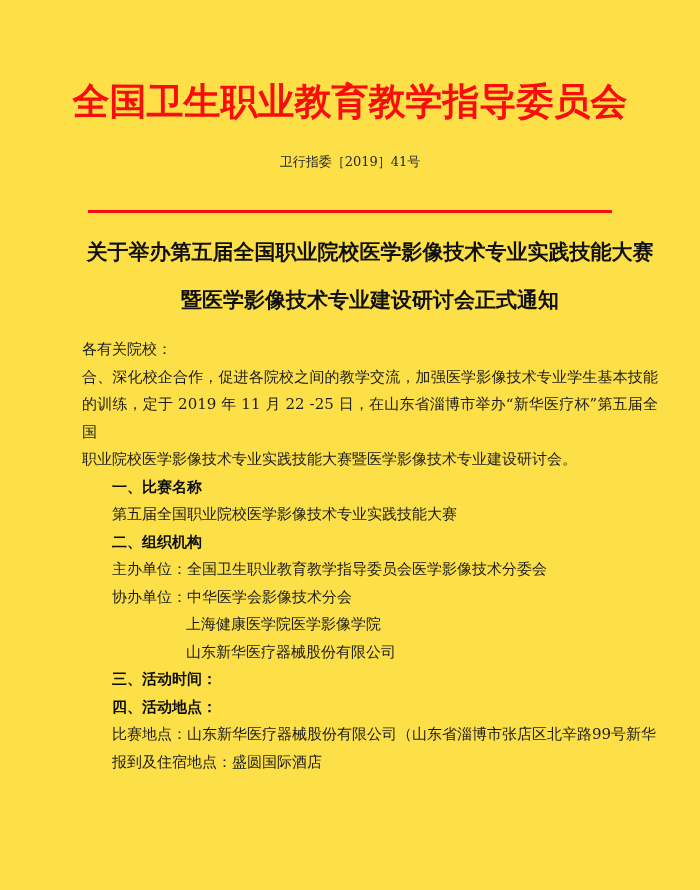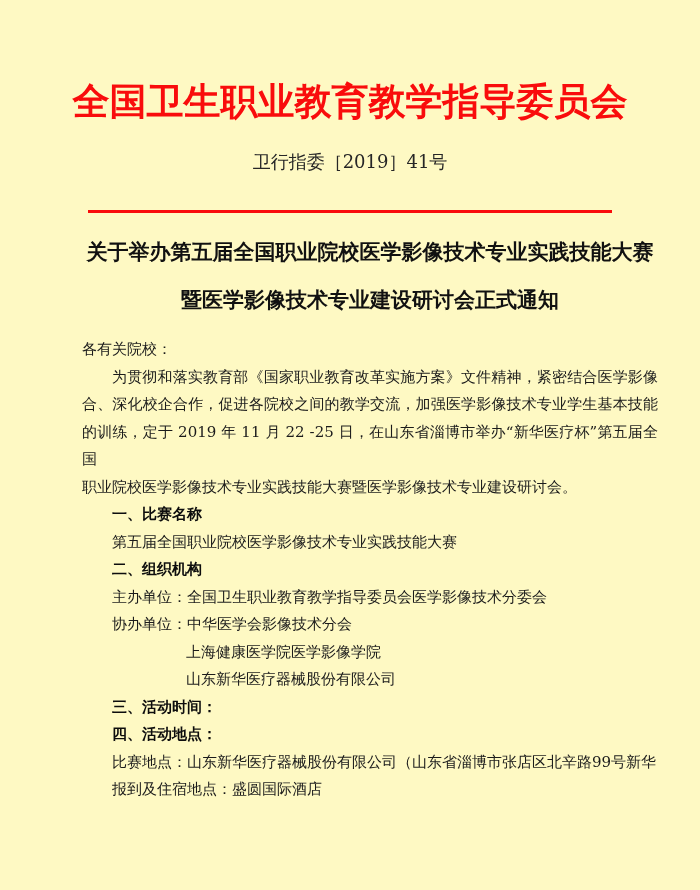--- a/index.html
+++ b/index.html
@@ -4,38 +4,38 @@
 <style>
   html, body {
     margin: 0;
     padding: 0;
     background: #fdfdf2;
   }
   .page {
     position: relative;
     width: 700px;
     height: 890px;
-    background: #fef9c3;
+    background: #fde047;
     overflow: hidden;
     font-family: "DejaVu Serif", "Liberation Serif", serif;
     color: #1b1b1b;
   }
   .org-title {
     margin: 78px 0 0 0;
     font-size: 37px;
     line-height: 46px;
     font-weight: 600;
     text-align: center;
     color: #f90c0c;
     letter-spacing: 0px;
     white-space: nowrap;
   }
   .doc-number {
     margin-top: 26px;
-    font-size: 18px;
+    font-size: 13px;
     line-height: 24px;
     text-align: center;
     color: #262626;
   }
   .red-rule {
     margin: 36px 0 0 88px;
     width: 524px;
     height: 3px;
     background: #f90c0c;
   }
@@ -93,21 +93,20 @@
   <div class="red-rule"></div>
 
   <div class="content">
 
     <h2 class="subject-line first">关于举办第五届全国职业院校医学影像技术专业实践技能大赛</h2>
 
     <h2 class="subject-line second">暨医学影像技术专业建设研讨会正式通知</h2>
 
     <div class="body-text">
       <div class="bl plain">各有关院校：</div>
-      <div class="bl firstline">为贯彻和落实教育部《国家职业教育改革实施方案》文件精神，紧密结合医学影像</div>
       <div class="bl just">合、深化校企合作，促进各院校之间的教学交流，加强医学影像技术专业学生基本技能</div>
       <div class="bl just">的训练，定于 2019 年 11 月 22 -25 日，在山东省淄博市举办“新华医疗杯”第五届全国</div>
       <div class="bl plain">职业院校医学影像技术专业实践技能大赛暨医学影像技术专业建设研讨会。</div>
       <div class="bl section">一、比赛名称</div>
       <div class="bl indent">第五届全国职业院校医学影像技术专业实践技能大赛</div>
       <div class="bl section">二、组织机构</div>
       <div class="bl indent">主办单位：全国卫生职业教育教学指导委员会医学影像技术分委会</div>
       <div class="bl indent">协办单位：中华医学会影像技术分会</div>
       <div class="bl indent2">上海健康医学院医学影像学院</div>
       <div class="bl indent2">山东新华医疗器械股份有限公司</div>

